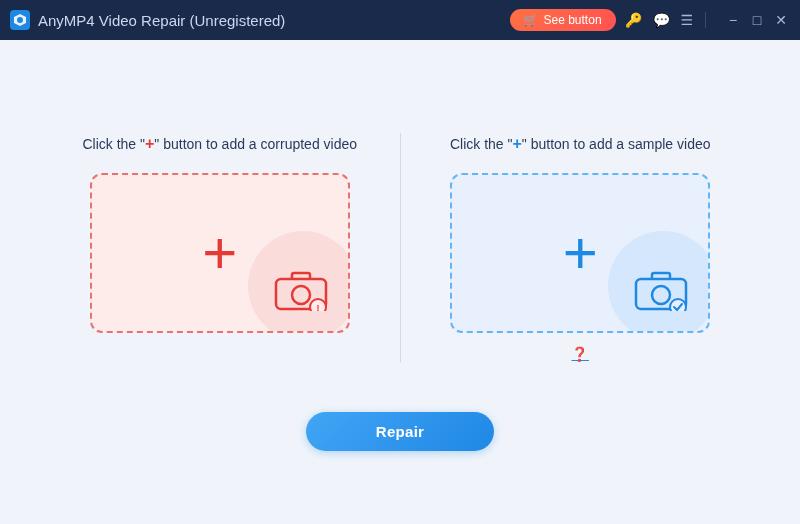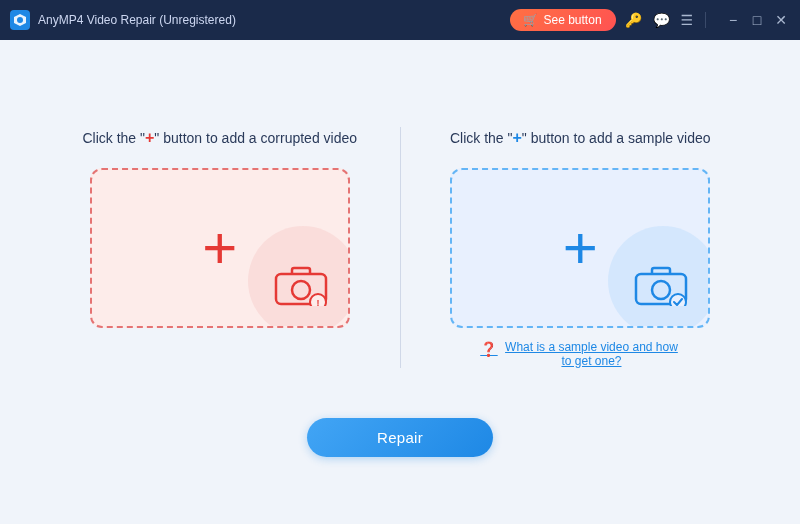--- a/index.html
+++ b/index.html
@@ -27,21 +27,21 @@
       display: flex;
       align-items: center;
       gap: 8px;
     }
     .app-icon {
       width: 20px;
       height: 20px;
     }
     .titlebar-title {
       color: #ccd6f0;
-      font-size: 12px;
+      font-size: 15px;
     }
     .titlebar-right {
       display: flex;
       align-items: center;
       gap: 10px;
     }
     .see-pricing-btn {
       background: linear-gradient(135deg, #ff7043, #ff5252);
       color: white;
       border: none;
@@ -252,21 +252,21 @@
     }
 
     .repair-btn {
       background: linear-gradient(135deg, #42a5f5, #1e88e5);
       color: white;
       border: none;
       border-radius: 22px;
       padding: 11px 70px;
       font-size: 15px;
       cursor: pointer;
-      font-weight: 400;
+      font-weight: 700;
       letter-spacing: 0.3px;
       box-shadow: 0 2px 8px rgba(30,136,229,0.3);
     }
   </style>
 </head>
 <body>
 
 <div class="titlebar">
   <div class="titlebar-left">
 
@@ -345,21 +345,20 @@
 
               <circle cx="44" cy="38" r="8" fill="#e8f0fe" stroke="#1e88e5" stroke-width="2"></circle>
               <path d="M40 38 L43 41 L48 35" stroke="#1e88e5" stroke-width="2" stroke-linecap="round" stroke-linejoin="round" fill="none"></path>
             </svg>
           </div>
         </div>
       </div>
 
       <div class="help-link">
         <span class="help-icon">❓</span>
-        <span>What is a sample video and how to get one?</span>
       </div>
     </div>
   </div>
 
   <div class="repair-btn-row">
     <button class="repair-btn">Repair</button>
   </div>
 </div>
 
 </body></html>

